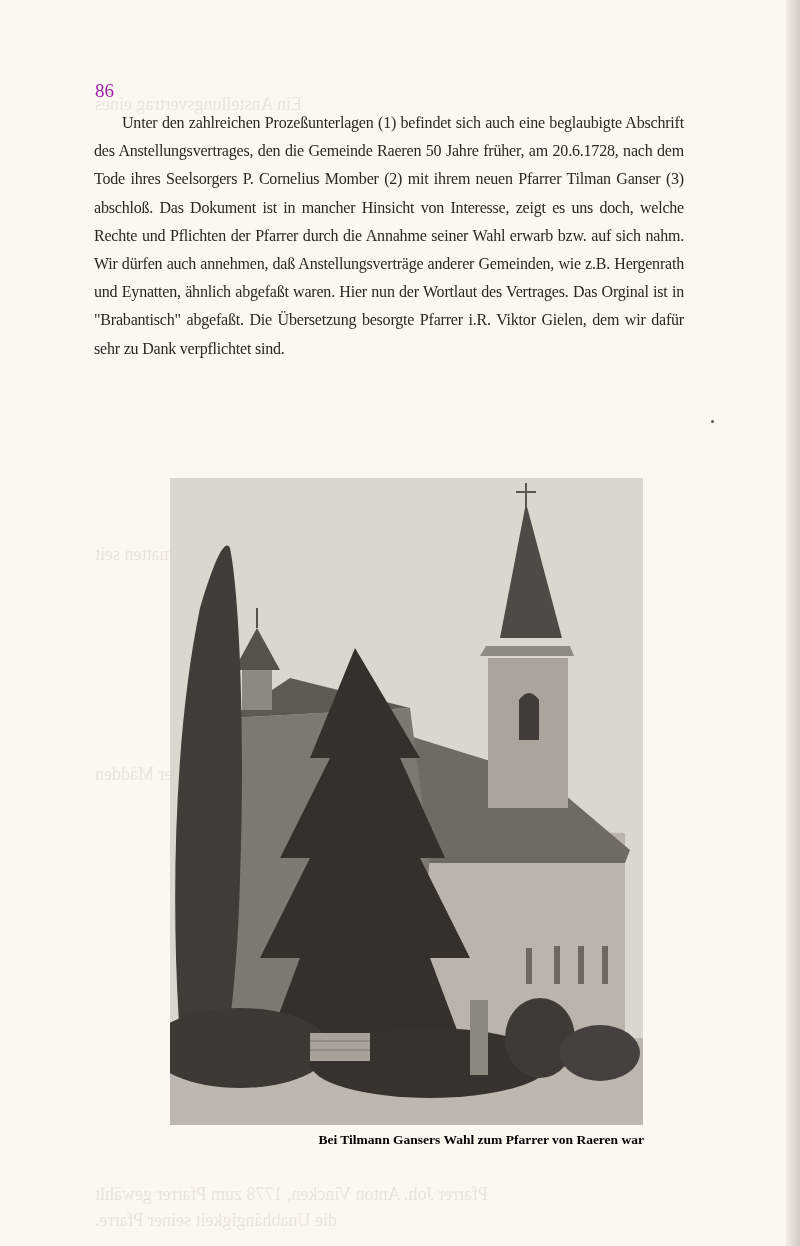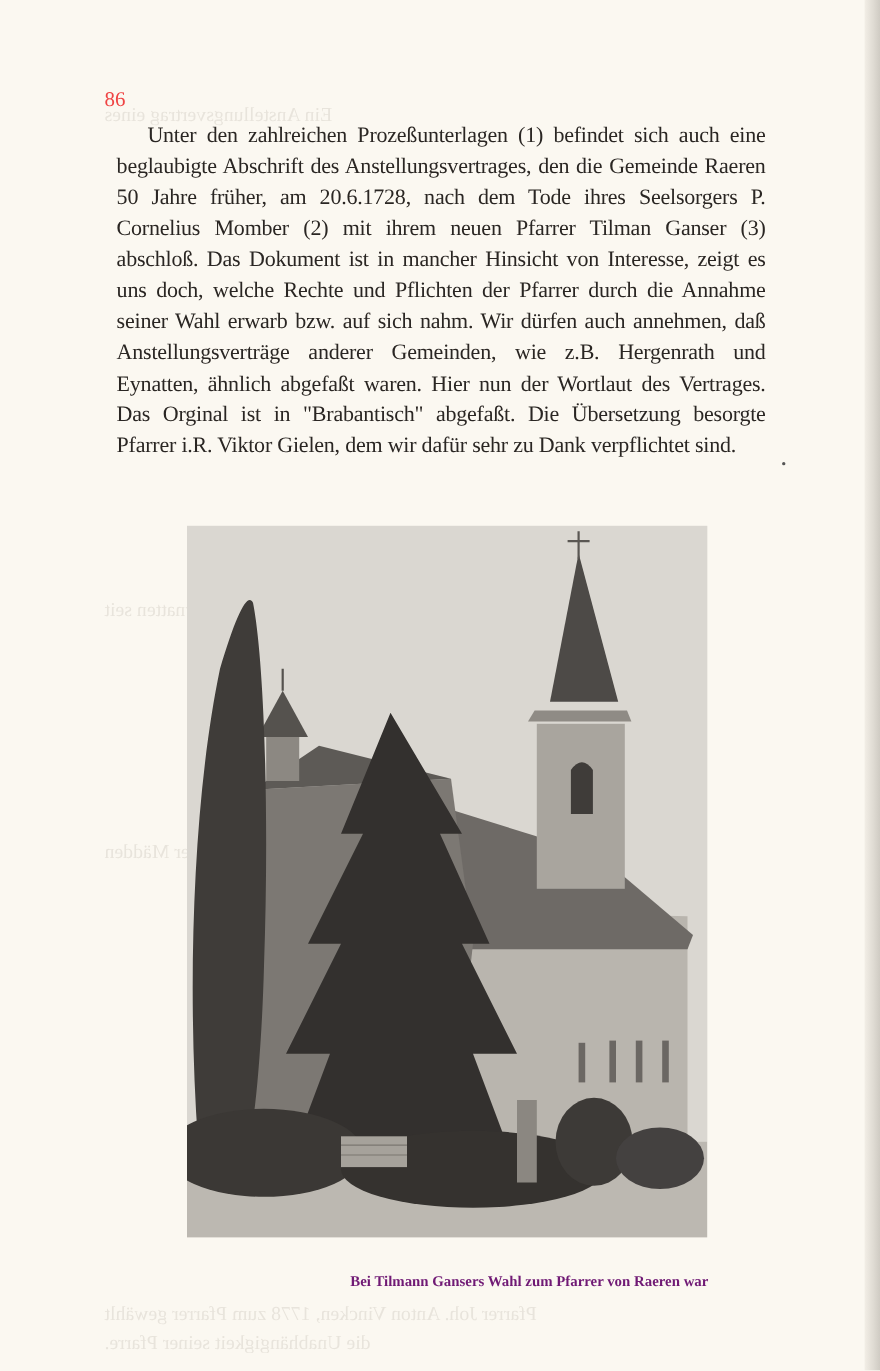--- a/index.html
+++ b/index.html
@@ -31,28 +31,28 @@
       line-height: 28px;
       transform: scaleX(-1);
       white-space: nowrap;
       opacity: 0.55;
     }
     .page-number {
       position: absolute;
       left: 95px;
       top: 80px;
       font-size: 19px;
-      color: #ef4444;
+      color: #a21caf;
     }
     .body-text {
       position: absolute;
-      left: 106px;
+      left: 94px;
       top: 109px;
       width: 590px;
-      font-size: 20px;
+      font-size: 16px;
       line-height: 28.2px;
       text-align: justify;
       letter-spacing: -0.2px;
     }
     .body-text p {
       margin: 0;
       text-indent: 28px;
     }
     .stray-dot {
       position: absolute;
@@ -73,28 +73,28 @@
       overflow: hidden;
     }
     .photo svg {
       display: block;
       width: 100%;
       height: 100%;
     }
     .caption {
       position: absolute;
       left: 180px;
-      top: 1156px;
+      top: 1131px;
       width: 464px;
       text-align: right;
       font-family: "Liberation Serif", "DejaVu Serif", serif;
       font-weight: bold;
       font-size: 13.5px;
       line-height: 18px;
-      color: #701a75;
+      color: #000000;
     }
     .caption .line2 {
       display: block;
       padding-right: 18px;
     }
   </style>
 </head>
 <body>
 
 <div class="page-edge"></div>

